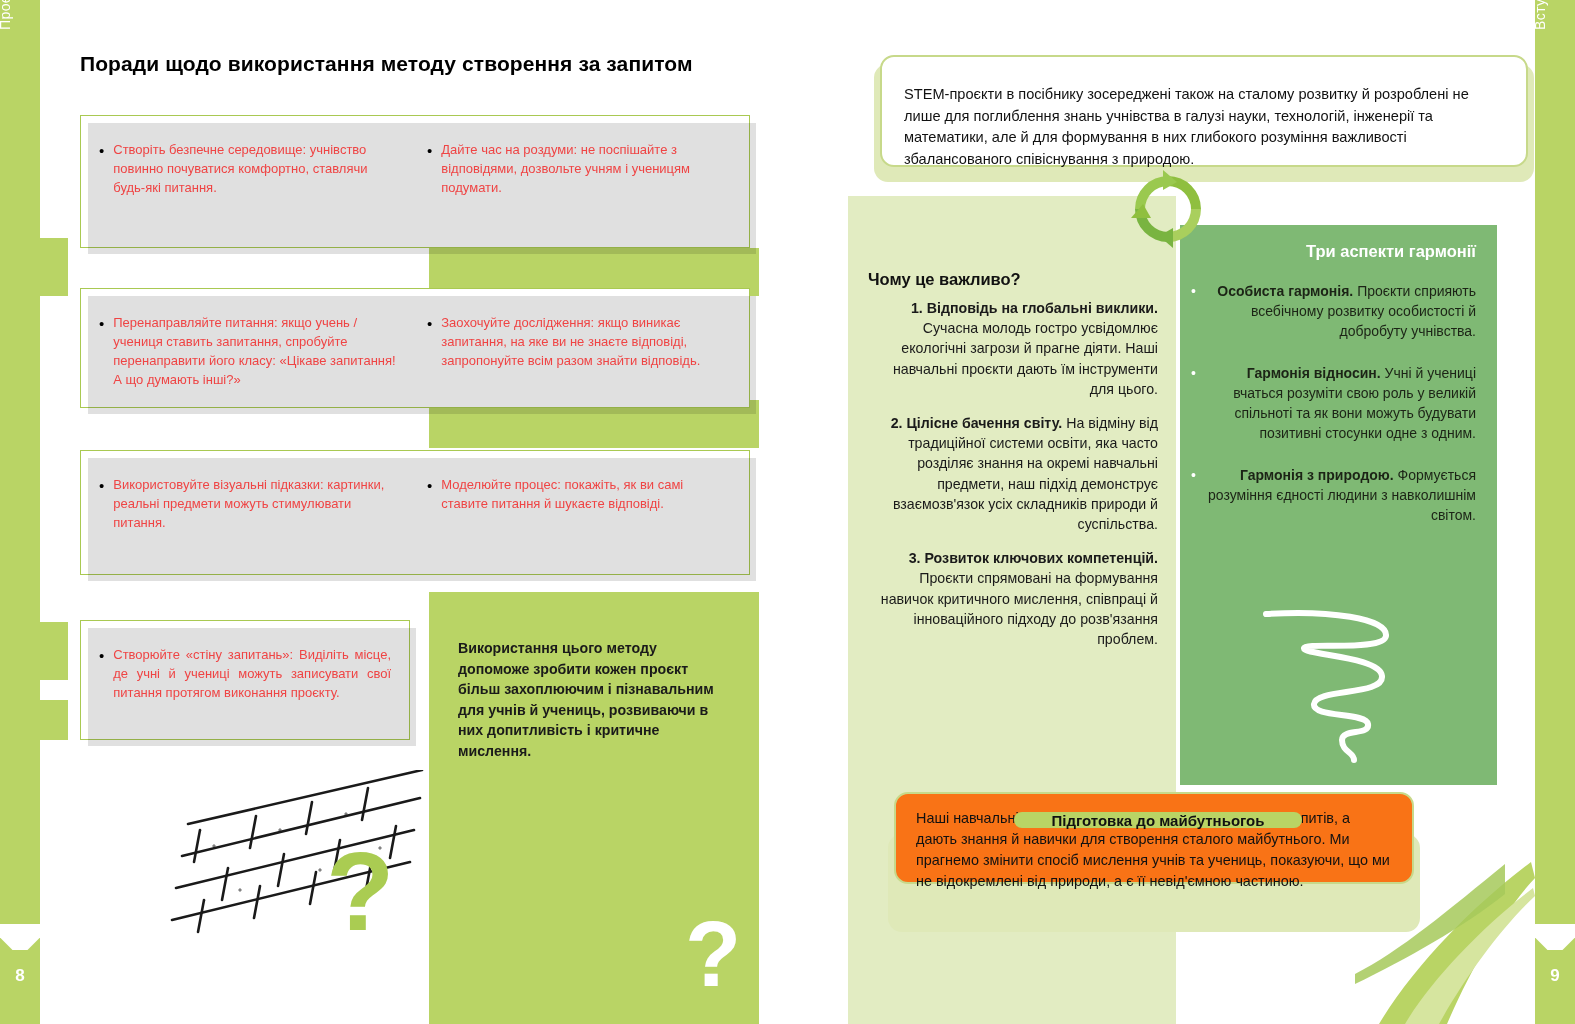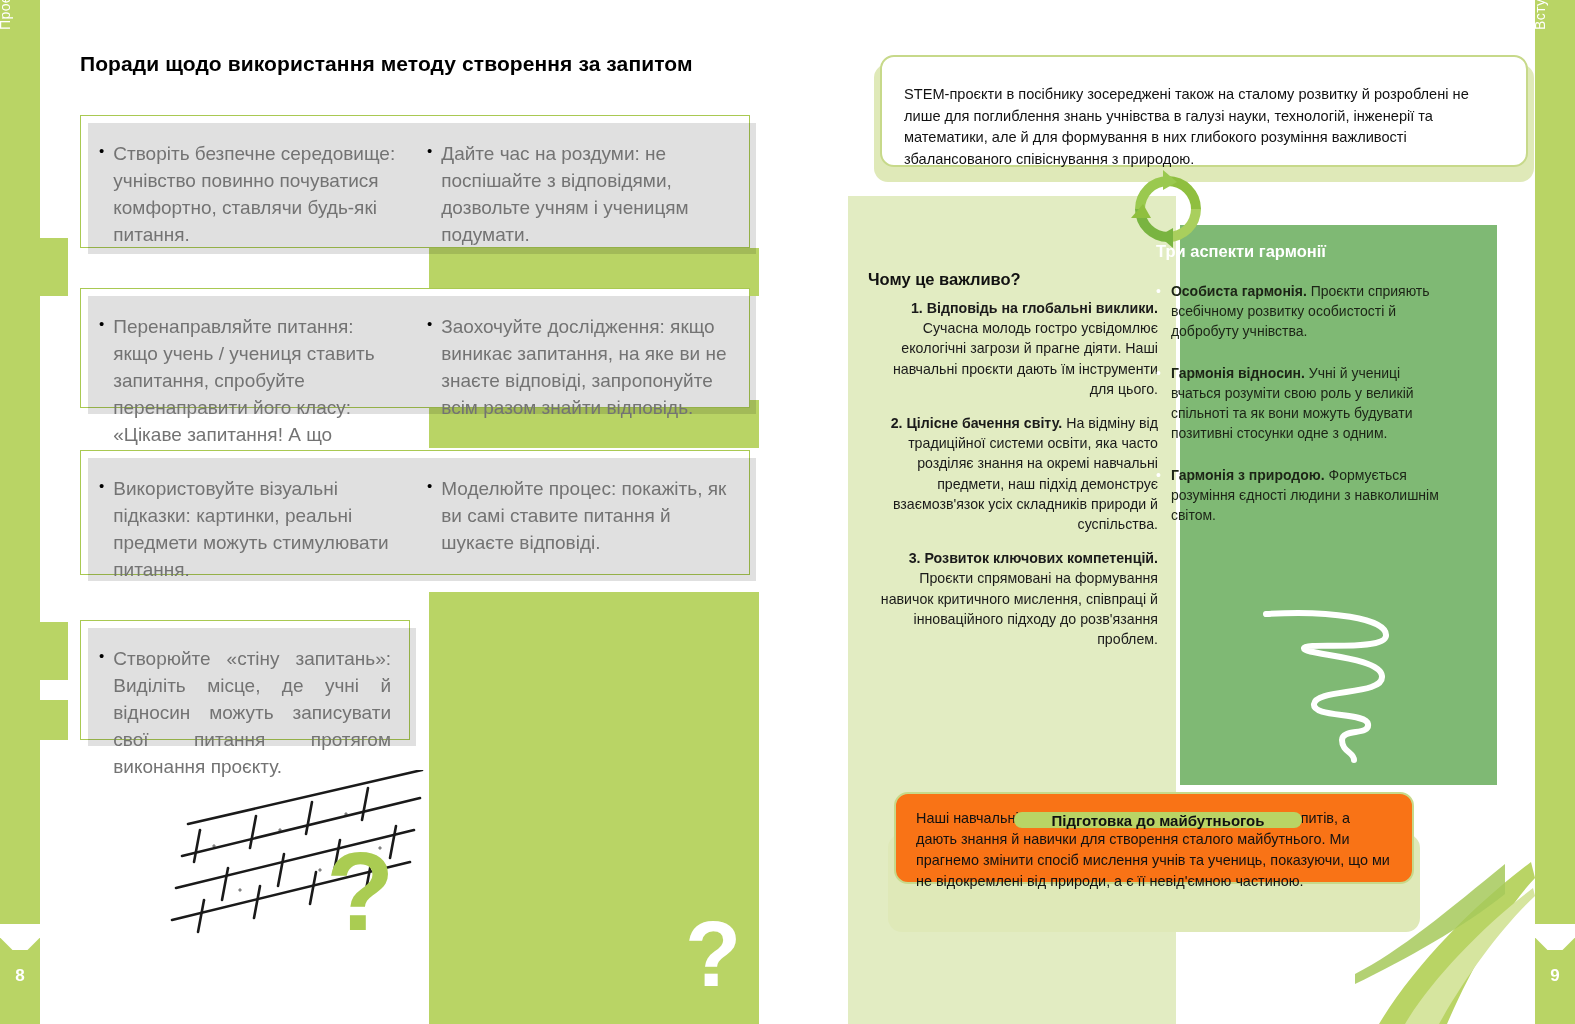--- a/index.html
+++ b/index.html
@@ -88,21 +88,21 @@
     background: rgba(0,0,0,.12);
     z-index: -1;
   }
   .tip-col { flex: 1; padding: 24px 18px 18px 18px; }
   .tip-col + .tip-col { padding-left: 6px; }
   .bullet-row { display: flex; gap: 9px; }
   .bullet-dot {
     flex: 0 0 auto; font-size: 15px; line-height: 21px; color: #000;
   }
   .bullet-text {
-    font-size: 19px; line-height: 27px; color: #737373;
+    font-size: 13px; line-height: 19px; color: #ef4444;
   }
 
   .card1 { left: 40px;  top: 115px; width: 670px; height: 133px; }
   .card2 { left: 40px;  top: 288px; width: 670px; height: 120px; }
   .card3 { left: 40px;  top: 450px; width: 670px; height: 125px; }
   .card4 { left: 40px;  top: 620px; width: 330px; height: 120px; }
 
   
   .card4 .bullet-text { text-align: justify; }
 
@@ -259,21 +259,21 @@
           <span class="bullet-dot">•</span>
           <span class="bullet-text">Моделюйте процес: покажіть, як ви самі ставите питання й шукаєте відповіді.</span>
         </div>
       </div>
     </div>
 
     <div class="tip-card card4">
       <div class="tip-col">
         <div class="bullet-row">
           <span class="bullet-dot">•</span>
-          <span class="bullet-text">Створюйте «стіну запитань»: Виділіть місце, де учні й відносин можуть записувати свої питання протягом виконання проєкту.</span>
+          <span class="bullet-text">Створюйте «стіну запитань»: Виділіть місце, де учні й учениці можуть записувати свої питання протягом виконання проєкту.</span>
         </div>
       </div>
     </div>
 
     <svg class="wall" viewBox="0 0 260 190">
       <g stroke="#1a1a1a" stroke-width="2.6" fill="none" stroke-linecap="round">
         <path d="M6,118 L244,60"></path>
         <path d="M2,150 L240,92"></path>
         <path d="M12,86 L250,28"></path>
         <path d="M18,54 L252,0"></path>
@@ -295,20 +295,21 @@
           <circle cx="110" cy="60" r="1.2"></circle>
         <circle cx="176" cy="44" r="1.2"></circle>
           <circle cx="70" cy="120" r="1.2"></circle>
         <circle cx="150" cy="100" r="1.2"></circle>
           <circle cx="210" cy="78" r="1.2"></circle>
       </g>
       <text x="156" y="160" font-family="'Liberation Sans',sans-serif" font-size="112" font-weight="bold" fill="#aacc52">?</text>
     </svg>
 
     <div class="col-text">
+      <p>Використання цього методу допоможе зробити кожен проєкт більш захоплюючим і пізнавальним для учнів й учениць, розвиваючи в них допитливість і критичне мислення.</p>
     </div>
 
     <div class="qmark-big">?</div>
   </div>
 
   <div>
 
     <div class="intro-box-bg" style="left:874px;"></div>
     <div class="intro-box" style="left:880px;">
       <div class="intro-text">STEM-проєкти в посібнику зосереджені також на сталому розвитку й розроблені не лише для поглиблення знань учнівства в галузі науки, технологій, інженерії та математики, але й для формування в них глибокого розуміння важливості збалансованого співіснування з природою.</div>
@@ -339,21 +340,21 @@
         <b>Цілісне бачення світу.</b>
         <span>На відміну від традиційної системи освіти, яка часто розділяє знання на окремі навчальні предмети, наш підхід демонструє взаємозв'язок усіх складників природи й суспільства.</span>
       </div>
       <div class="pale-p">
         <b>3.</b>
         <b>Розвиток ключових компетенцій.</b>
         <span>Проєкти спрямовані на формування навичок критичного мислення, співпраці й інноваційного підходу до розв'язання проблем.</span>
       </div>
     </div>
 
-    <div class="green-inner" style="left:1156px;">
+    <div class="green-inner" style="left:1191px;text-align:right;">
       <div class="green-h">Три аспекти гармонії</div>
       <div class="green-li">
         <span class="bullet-dot">•</span>
         <span class="txt">
           <b>Особиста гармонія.</b>
           <span>Проєкти сприяють всебічному розвитку особистості й добробуту учнівства.</span>
         </span>
       </div>
       <div class="green-li">
         <span class="bullet-dot">•</span>

